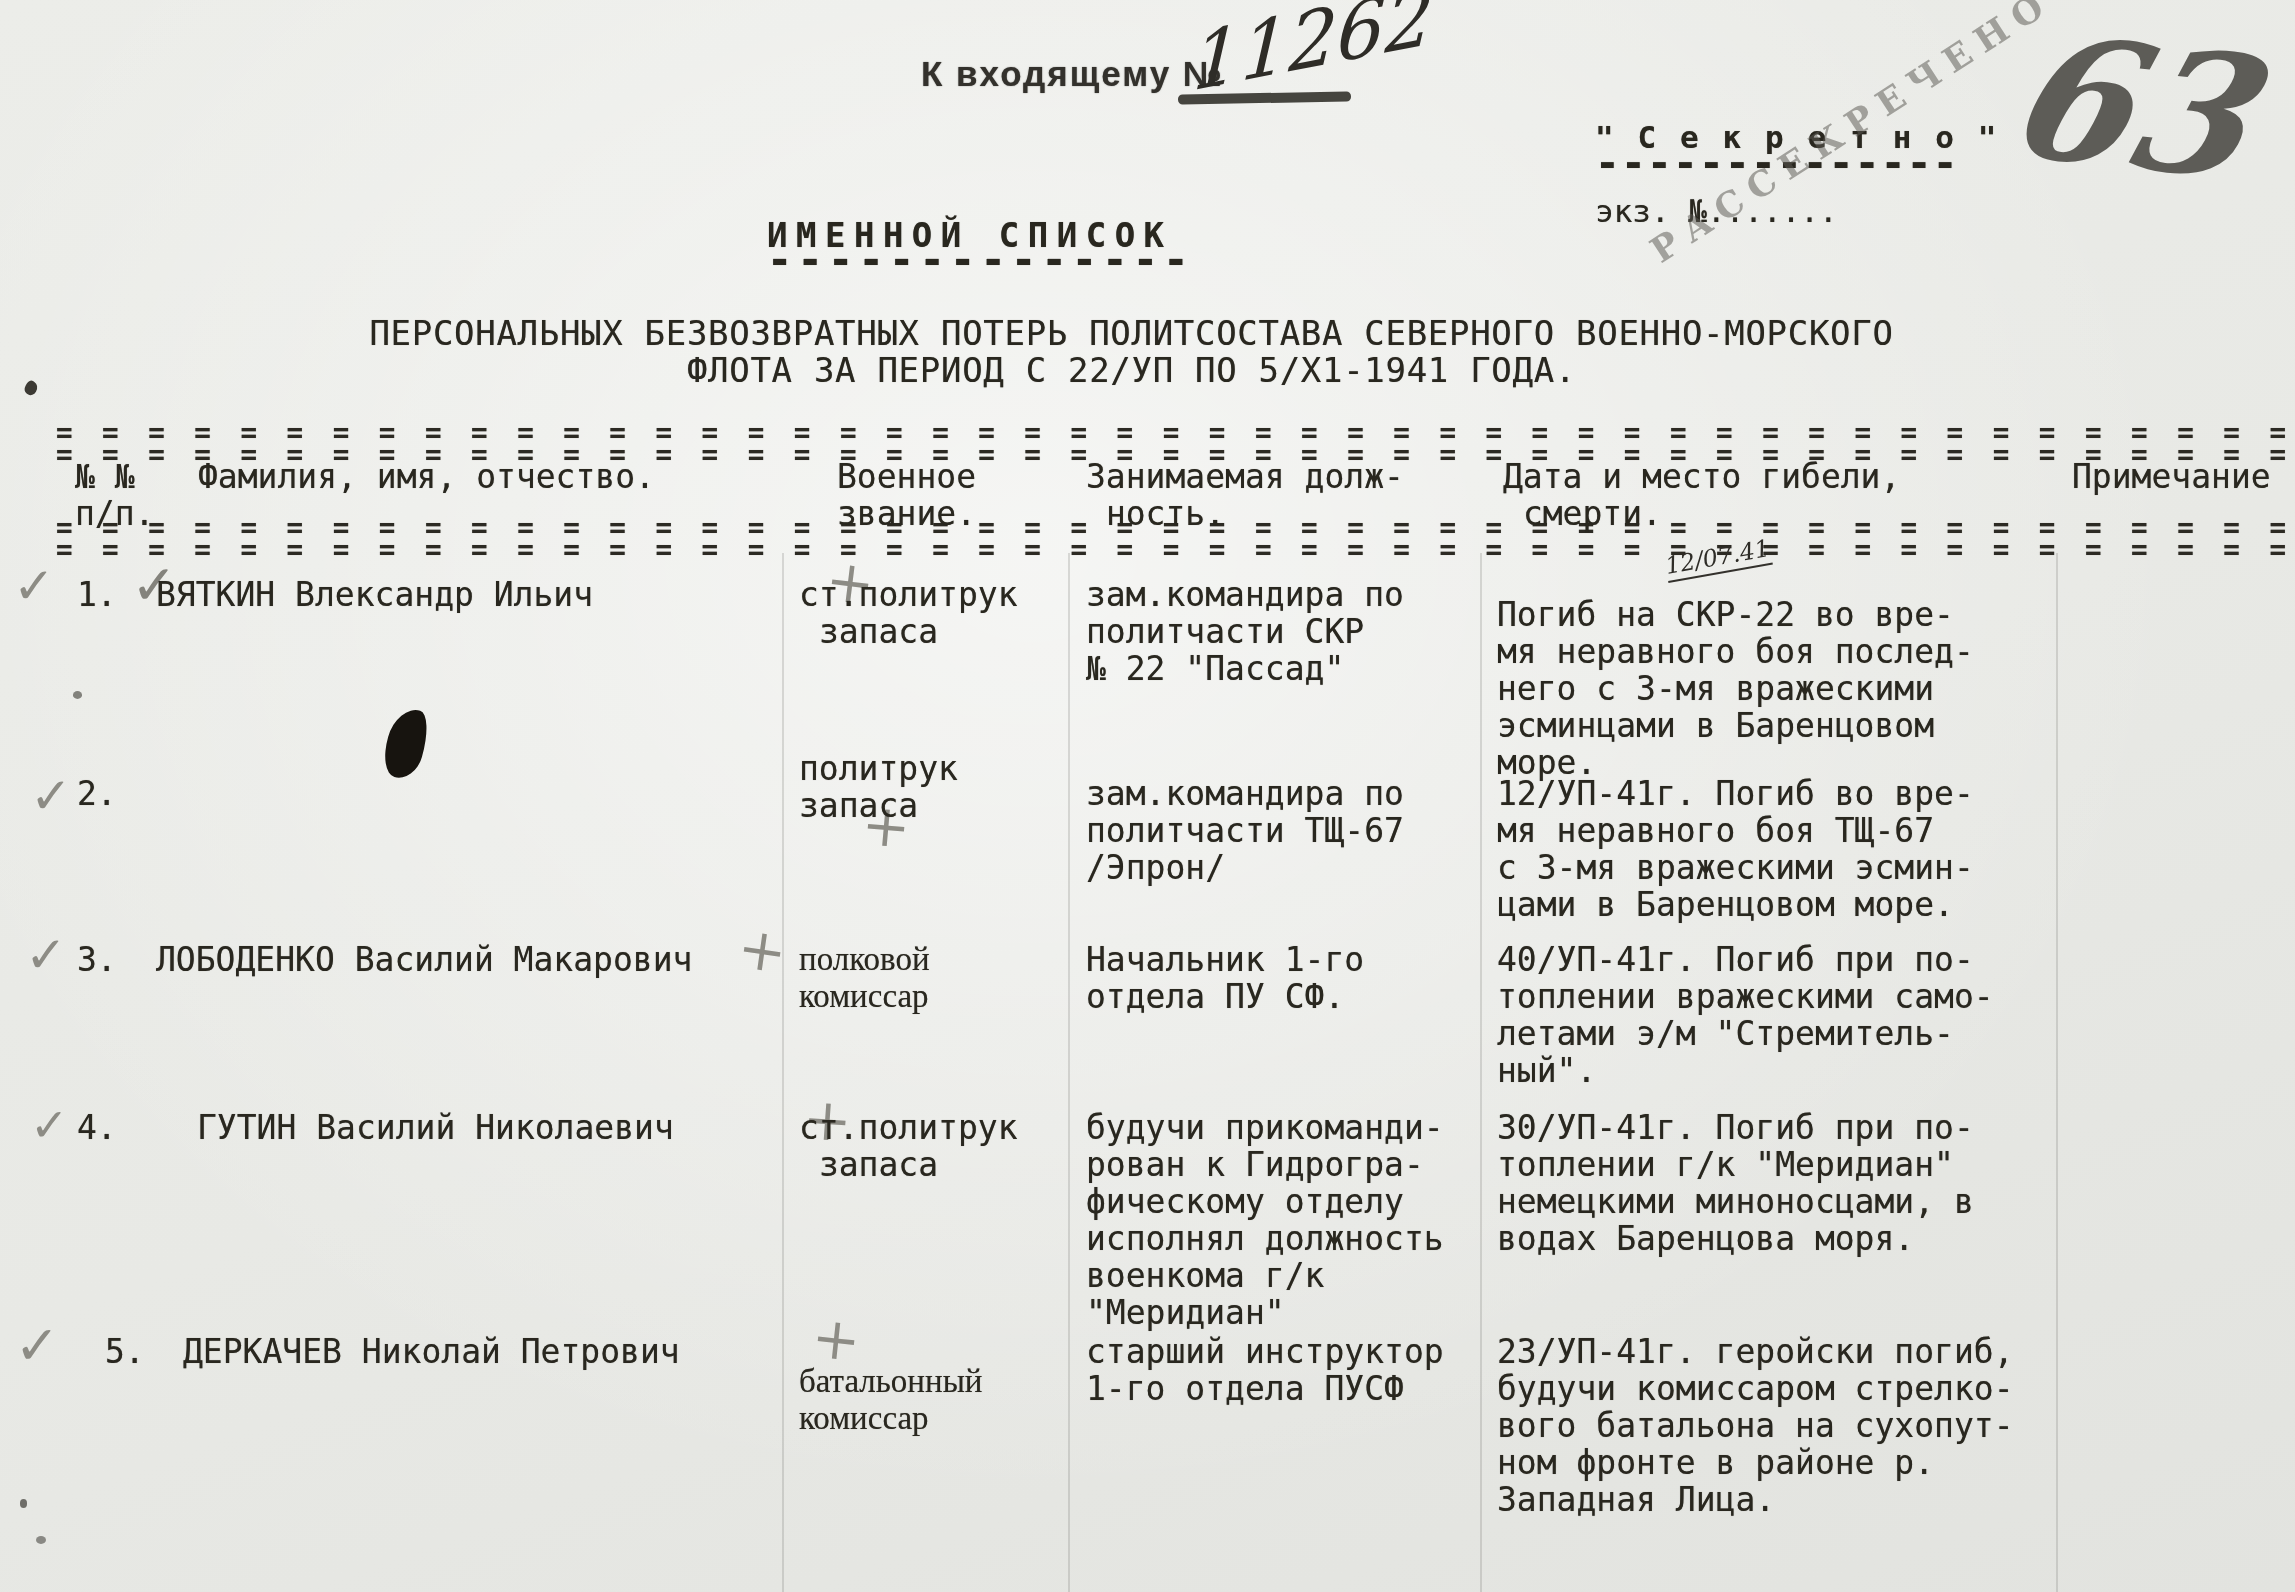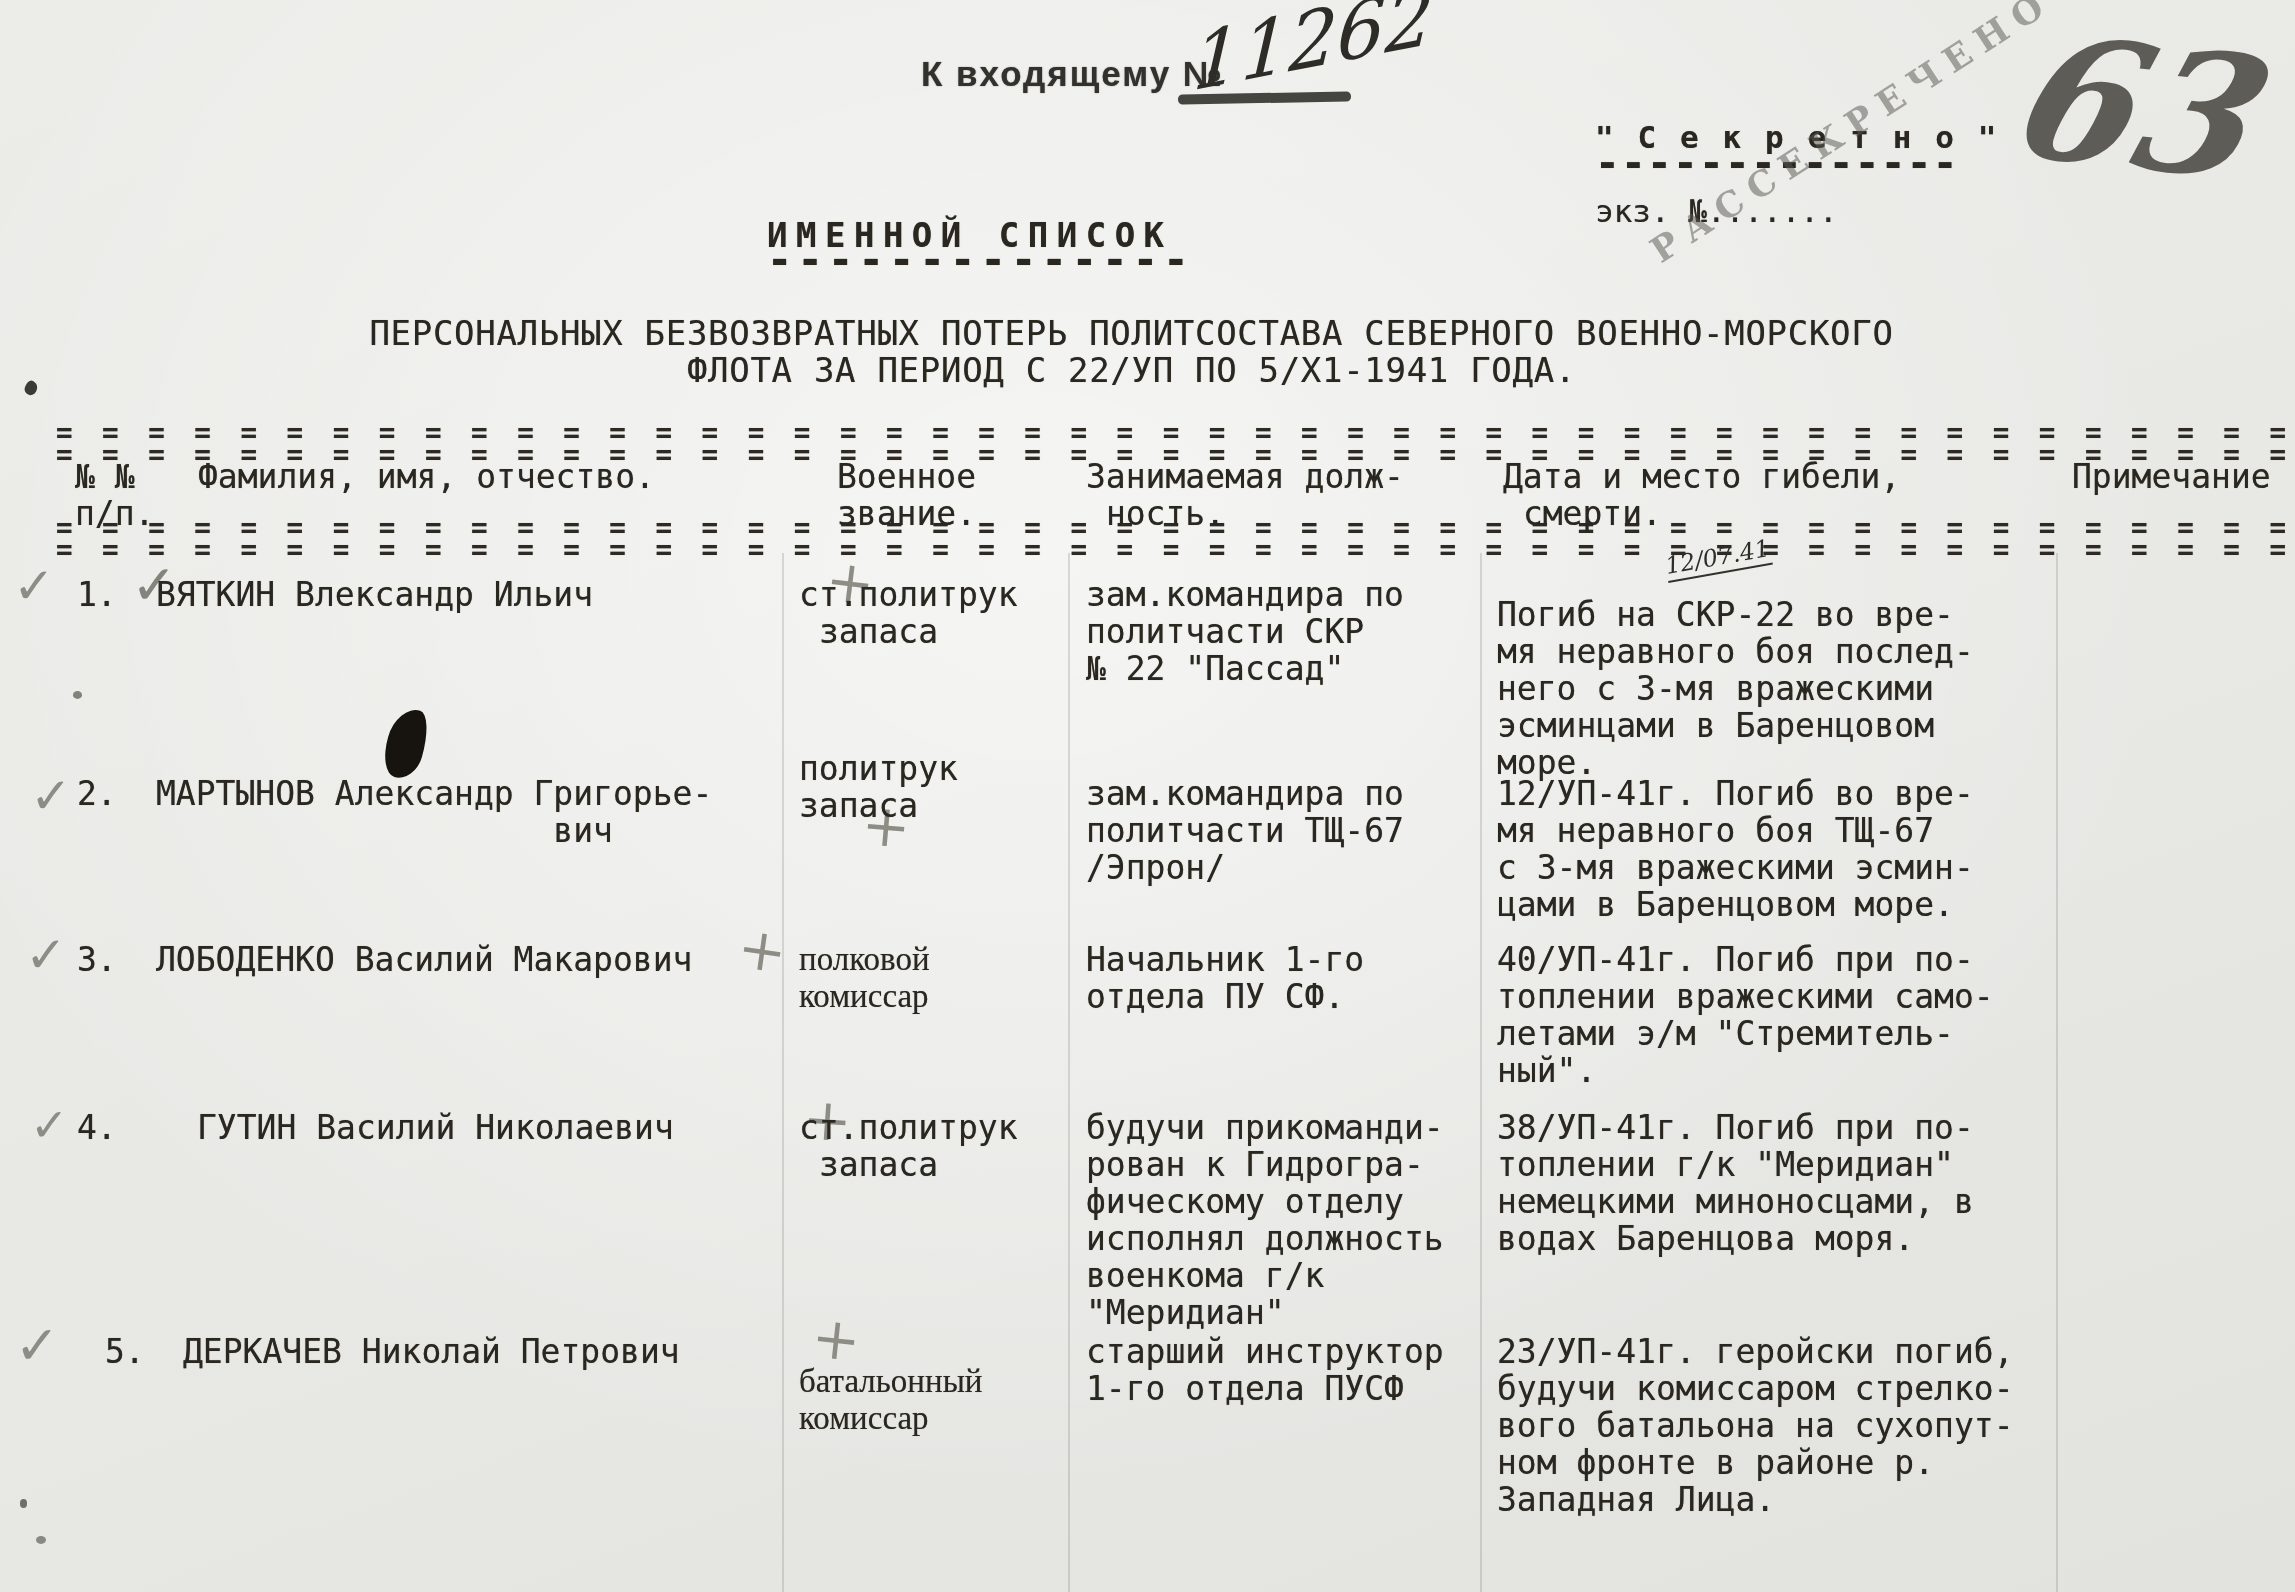--- a/index.html
+++ b/index.html
@@ -114,22 +114,20 @@
 мя неравного боя послед-
 него с 3-мя вражескими
 эсминцами в Баренцовом
 море.</div>
   <div class="abs hand" style="left:1665px;top:543px;font-size:23.6px;transform:rotate(-10deg);border-bottom:2px solid #33312c;padding-bottom:1.3px;">12/07.41</div>
 
   <div class="blot" style="left:387px;top:708px;width:38px;height:71px;"></div>
 
   <div class="abs pencil" style="left:30px;top:767px;font-size:50px;">✓</div>
   <div class="abs typed" style="left:77px;top:775px;">2.</div>
-  <div class="abs typed" style="left:156px;top:775px;width:621px;">МАРТЫНОВ Александр Григорье-
-                    вич</div>
   <div class="abs pencil" style="left:862px;top:792px;font-size:58px;transform:rotate(5deg);">+</div>
   <div class="abs typed" style="left:799px;top:750px;width:262px;">политрук
 запаса</div>
   <div class="abs typed" style="left:1086px;top:775px;width:393px;">зам.командира по
 политчасти ТЩ-67
 /Эпрон/</div>
   <div class="abs typed" style="left:1497px;top:775px;width:553px;">12/УП-41г. Погиб во вре-
 мя неравного боя ТЩ-67
 с 3-мя вражескими эсмин-
 цами в Баренцовом море.</div>
@@ -152,21 +150,21 @@
   <div class="abs typed" style="left:156px;top:1109px;width:621px;margin-left:41px;">ГУТИН Василий Николаевич</div>
   <div class="abs pencil" style="left:803px;top:1086px;font-size:58px;transform:rotate(4deg);">+</div>
   <div class="abs typed" style="left:799px;top:1109px;width:262px;">ст.политрук
  запаса</div>
   <div class="abs typed" style="left:1086px;top:1109px;width:393px;">будучи прикоманди-
 рован к Гидрогра-
 фическому отделу
 исполнял должность
 военкома г/к
 "Меридиан"</div>
-  <div class="abs typed" style="left:1497px;top:1109px;width:553px;">38/УП-41г. Погиб при по-
+  <div class="abs typed" style="left:1497px;top:1109px;width:553px;">30/УП-41г. Погиб при по-
 топлении г/к "Меридиан"
 немецкими миноносцами, в
 водах Баренцова моря.</div>
 
   <div class="abs pencil" style="left:14.4px;top:1314px;font-size:54px;">✓</div>
   <div class="abs typed" style="left:105px;top:1333px;">5.</div>
   <div class="abs typed" style="left:183px;top:1333px;width:621px;">ДЕРКАЧЕВ Николай Петрович</div>
   <div class="abs pencil" style="left:812px;top:1305px;font-size:58px;transform:rotate(6deg);">+</div>
   <div class="abs typed" style="left:799px;top:1363px;width:262px;font-family:Liberation Serif, serif;">батальонный
 комиссар</div>

